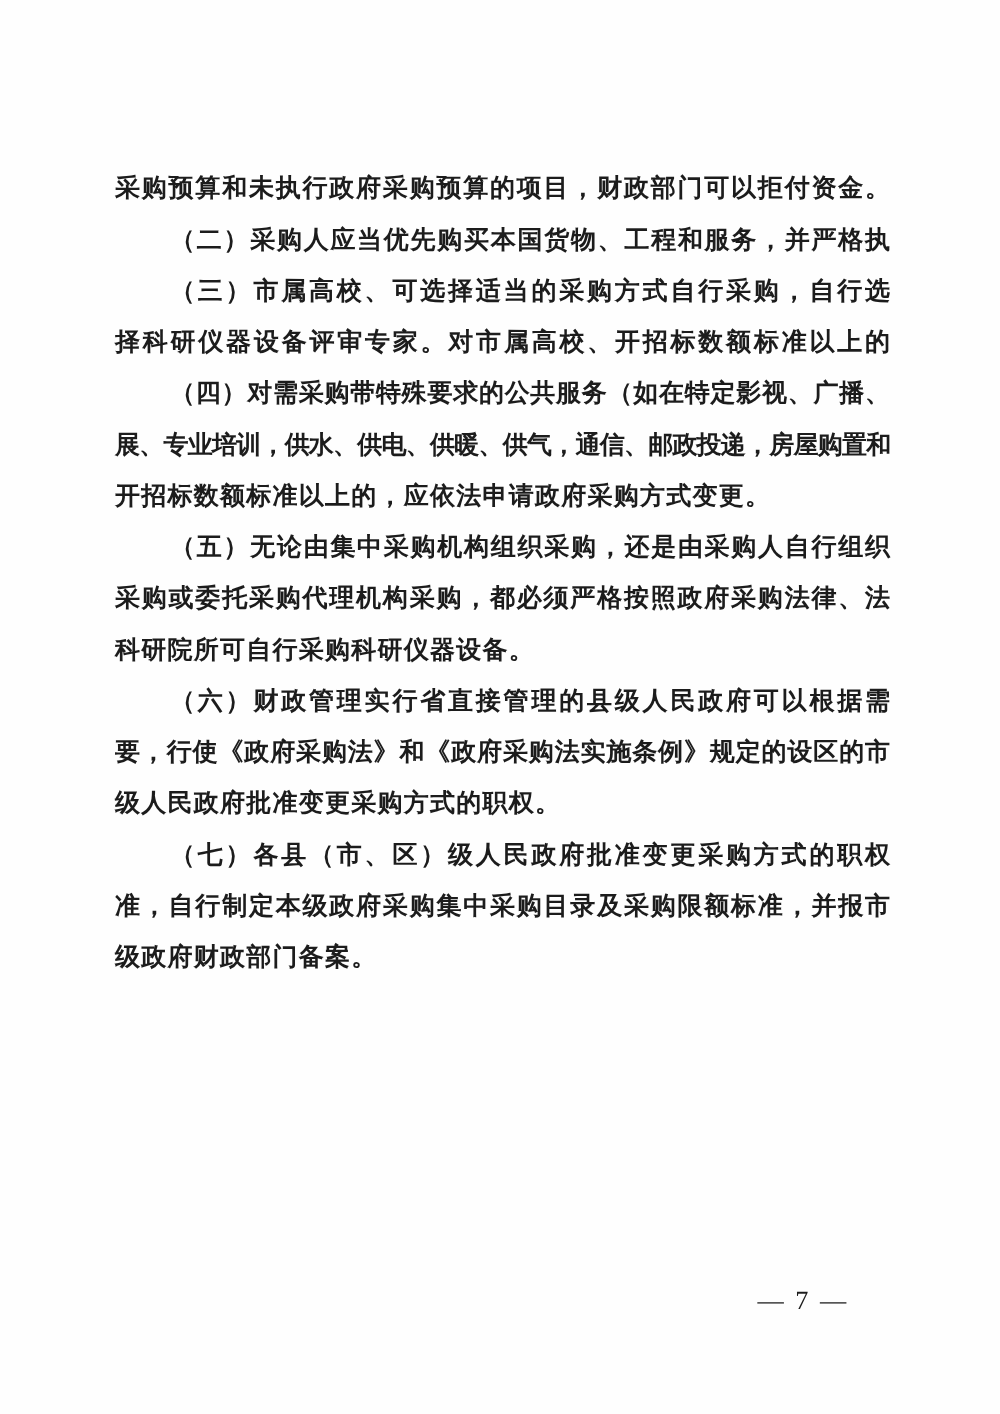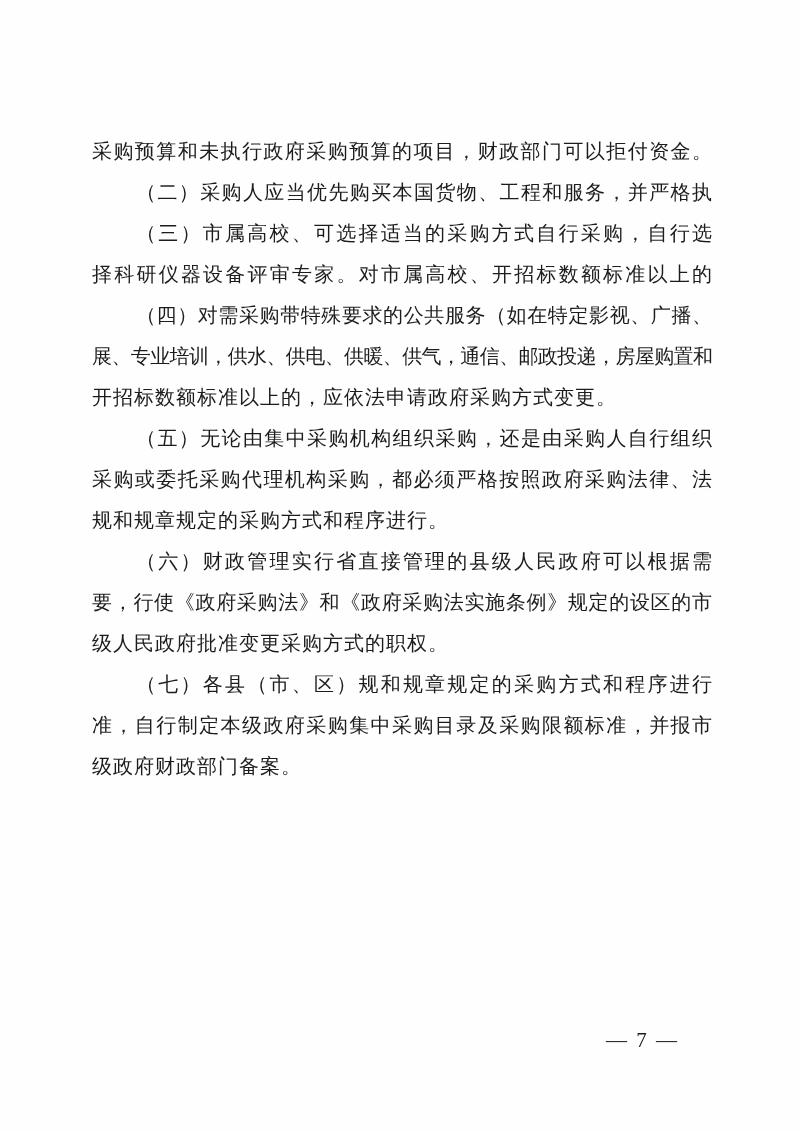--- a/index.html
+++ b/index.html
@@ -24,20 +24,21 @@
   }
   .ln {
     margin: 0;
     padding: 0;
     font-size: 20px;
     line-height: 41px;
     height: 41px;
     white-space: nowrap;
     letter-spacing: 1px;
     text-align: left;
+    font-weight: bold;
   }
   .just {
     letter-spacing: 0;
     text-align: justify;
     text-align-last: justify;
     text-justify: inter-character;
   }
   .tight {
     letter-spacing: -1px;
   }
@@ -61,22 +62,22 @@
   <main class="text-block">
     <p class="ln just">采购预算和未执行政府采购预算的项目，财政部门可以拒付资金。</p>
     <p class="ln just ind">（二）采购人应当优先购买本国货物、工程和服务，并严格执</p>
     <p class="ln just ind">（三）市属高校、可选择适当的采购方式自行采购，自行选</p>
     <p class="ln just">择科研仪器设备评审专家。对市属高校、开招标数额标准以上的</p>
     <p class="ln just ind">（四）对需采购带特殊要求的公共服务（如在特定影视、广播、</p>
     <p class="ln just tight">展、专业培训，供水、供电、供暖、供气，通信、邮政投递，房屋购置和</p>
     <p class="ln">开招标数额标准以上的，应依法申请政府采购方式变更。</p>
     <p class="ln just ind">（五）无论由集中采购机构组织采购，还是由采购人自行组织</p>
     <p class="ln just">采购或委托采购代理机构采购，都必须严格按照政府采购法律、法</p>
-    <p class="ln">规和规章规定的采购方式和程序进行。</p>
+    <p class="ln">科研院所可自行采购科研仪器设备。</p>
     <p class="ln just ind">（六）财政管理实行省直接管理的县级人民政府可以根据需</p>
     <p class="ln just">要，行使《政府采购法》和《政府采购法实施条例》规定的设区的市</p>
     <p class="ln">级人民政府批准变更采购方式的职权。</p>
-    <p class="ln just ind">（七）各县（市、区）规和规章规定的采购方式和程序进行</p>
+    <p class="ln just ind">（七）各县（市、区）级人民政府批准变更采购方式的职权</p>
     <p class="ln just">准，自行制定本级政府采购集中采购目录及采购限额标准，并报市</p>
     <p class="ln">级政府财政部门备案。</p>
   </main>
   <footer class="pageno">— 7 —</footer>
 </div>
 
 </body></html>

